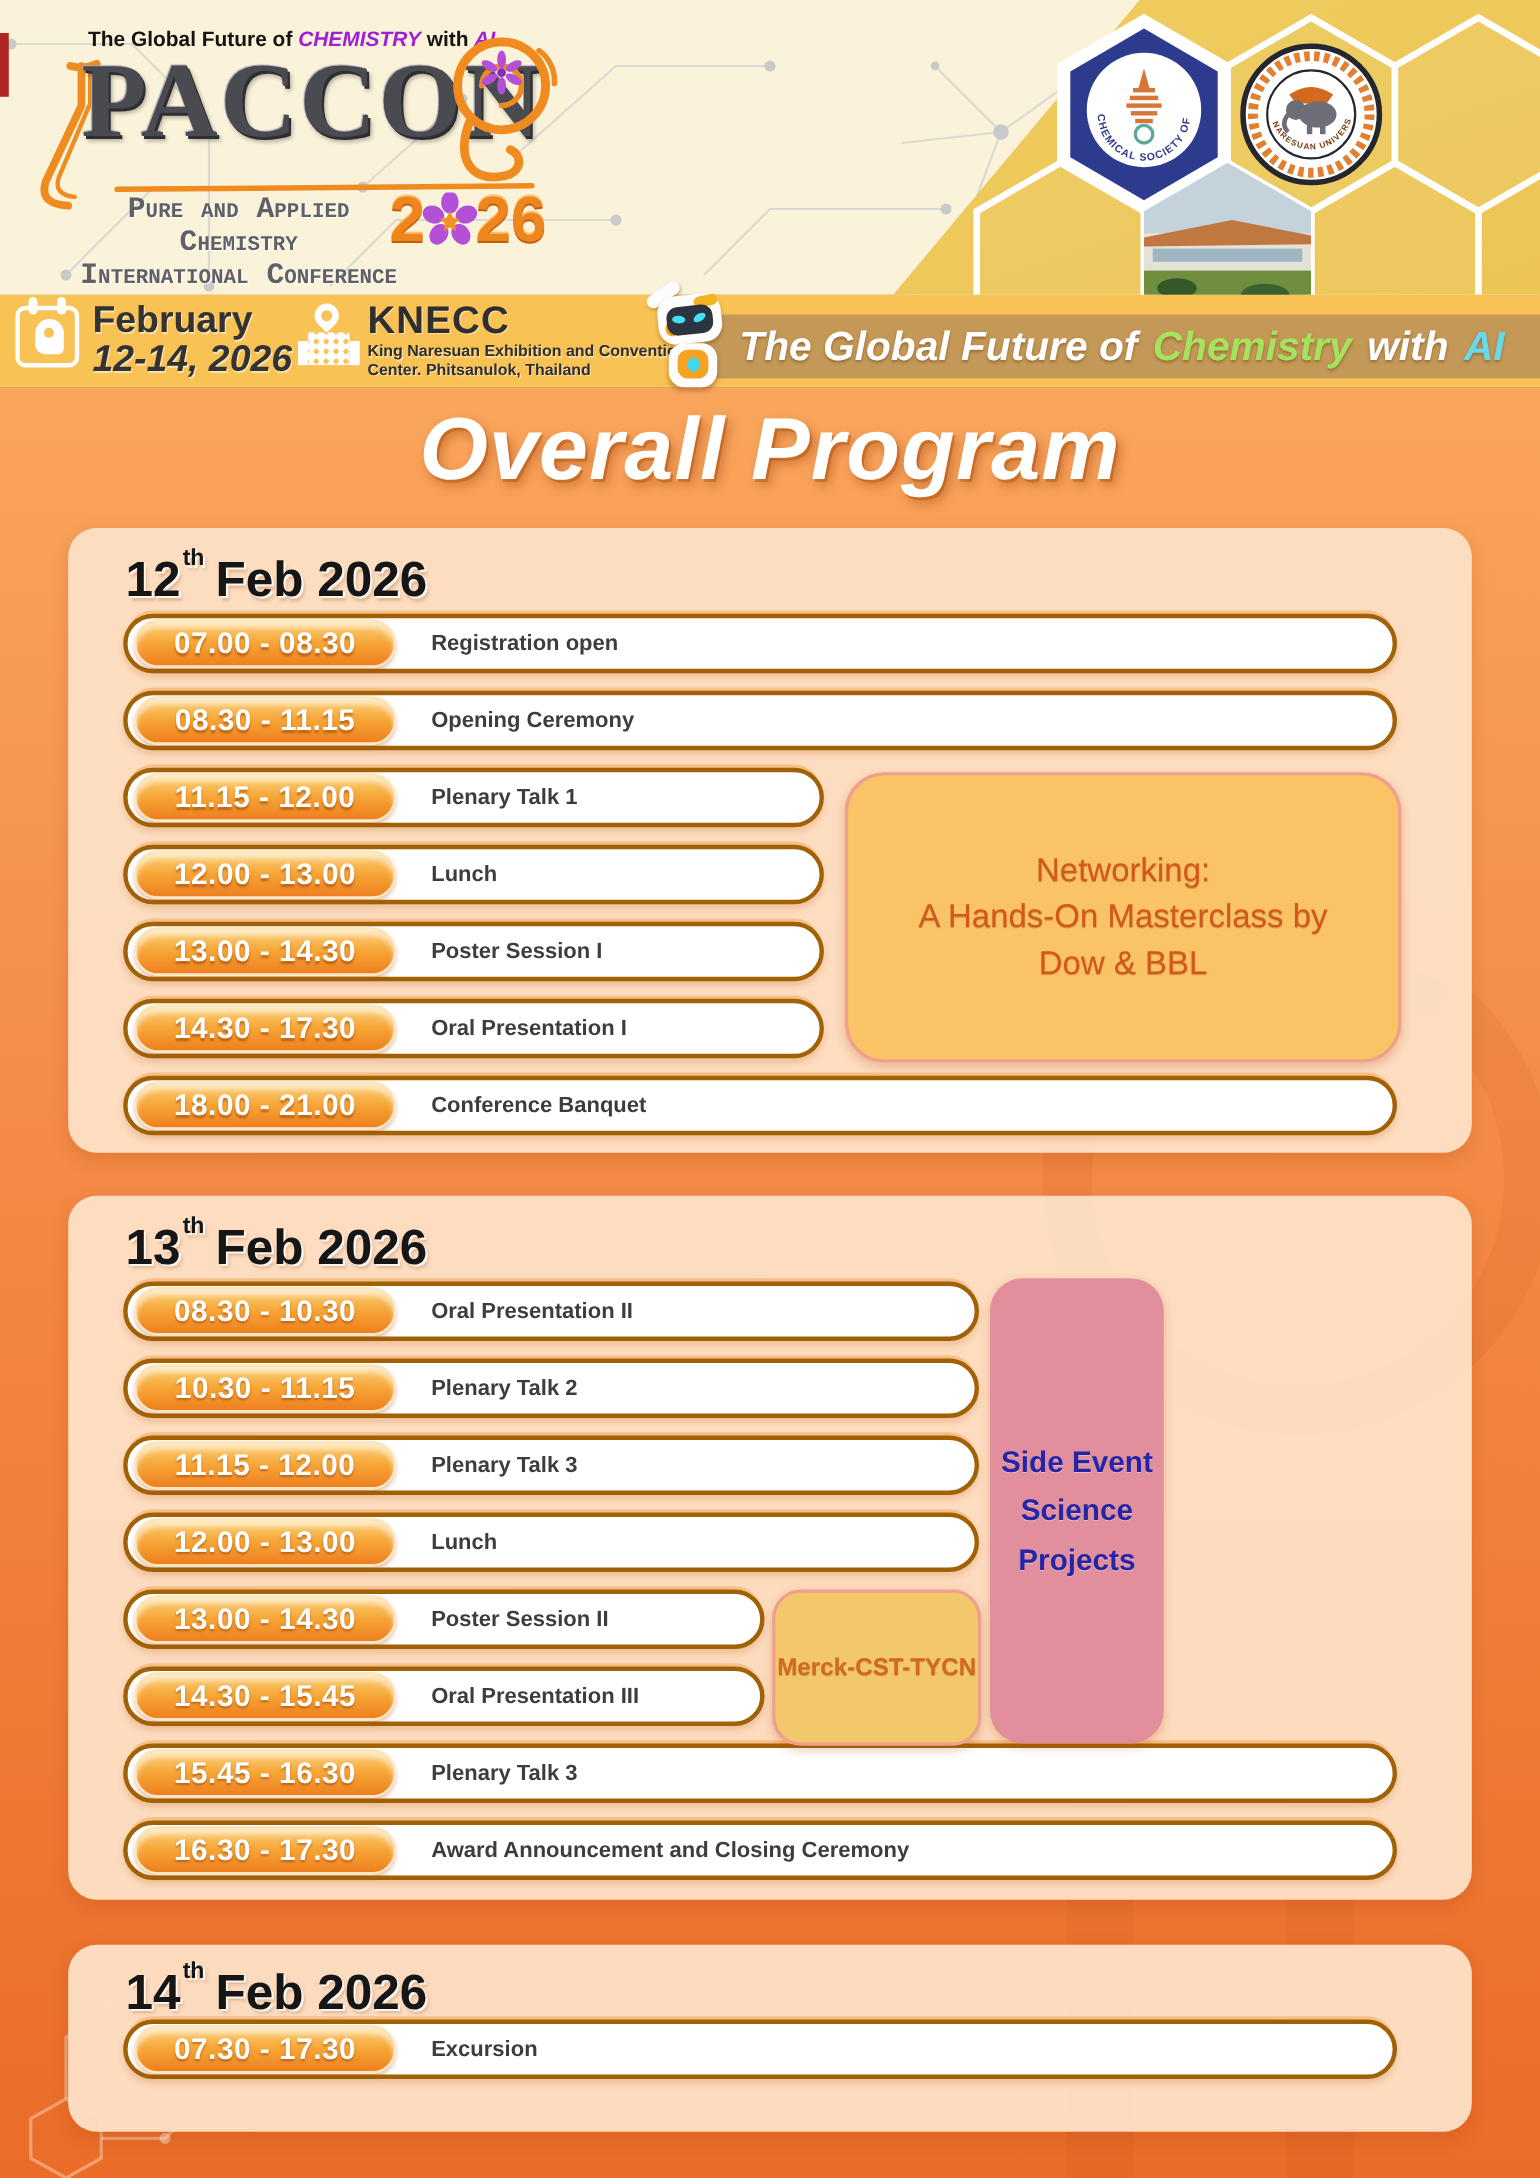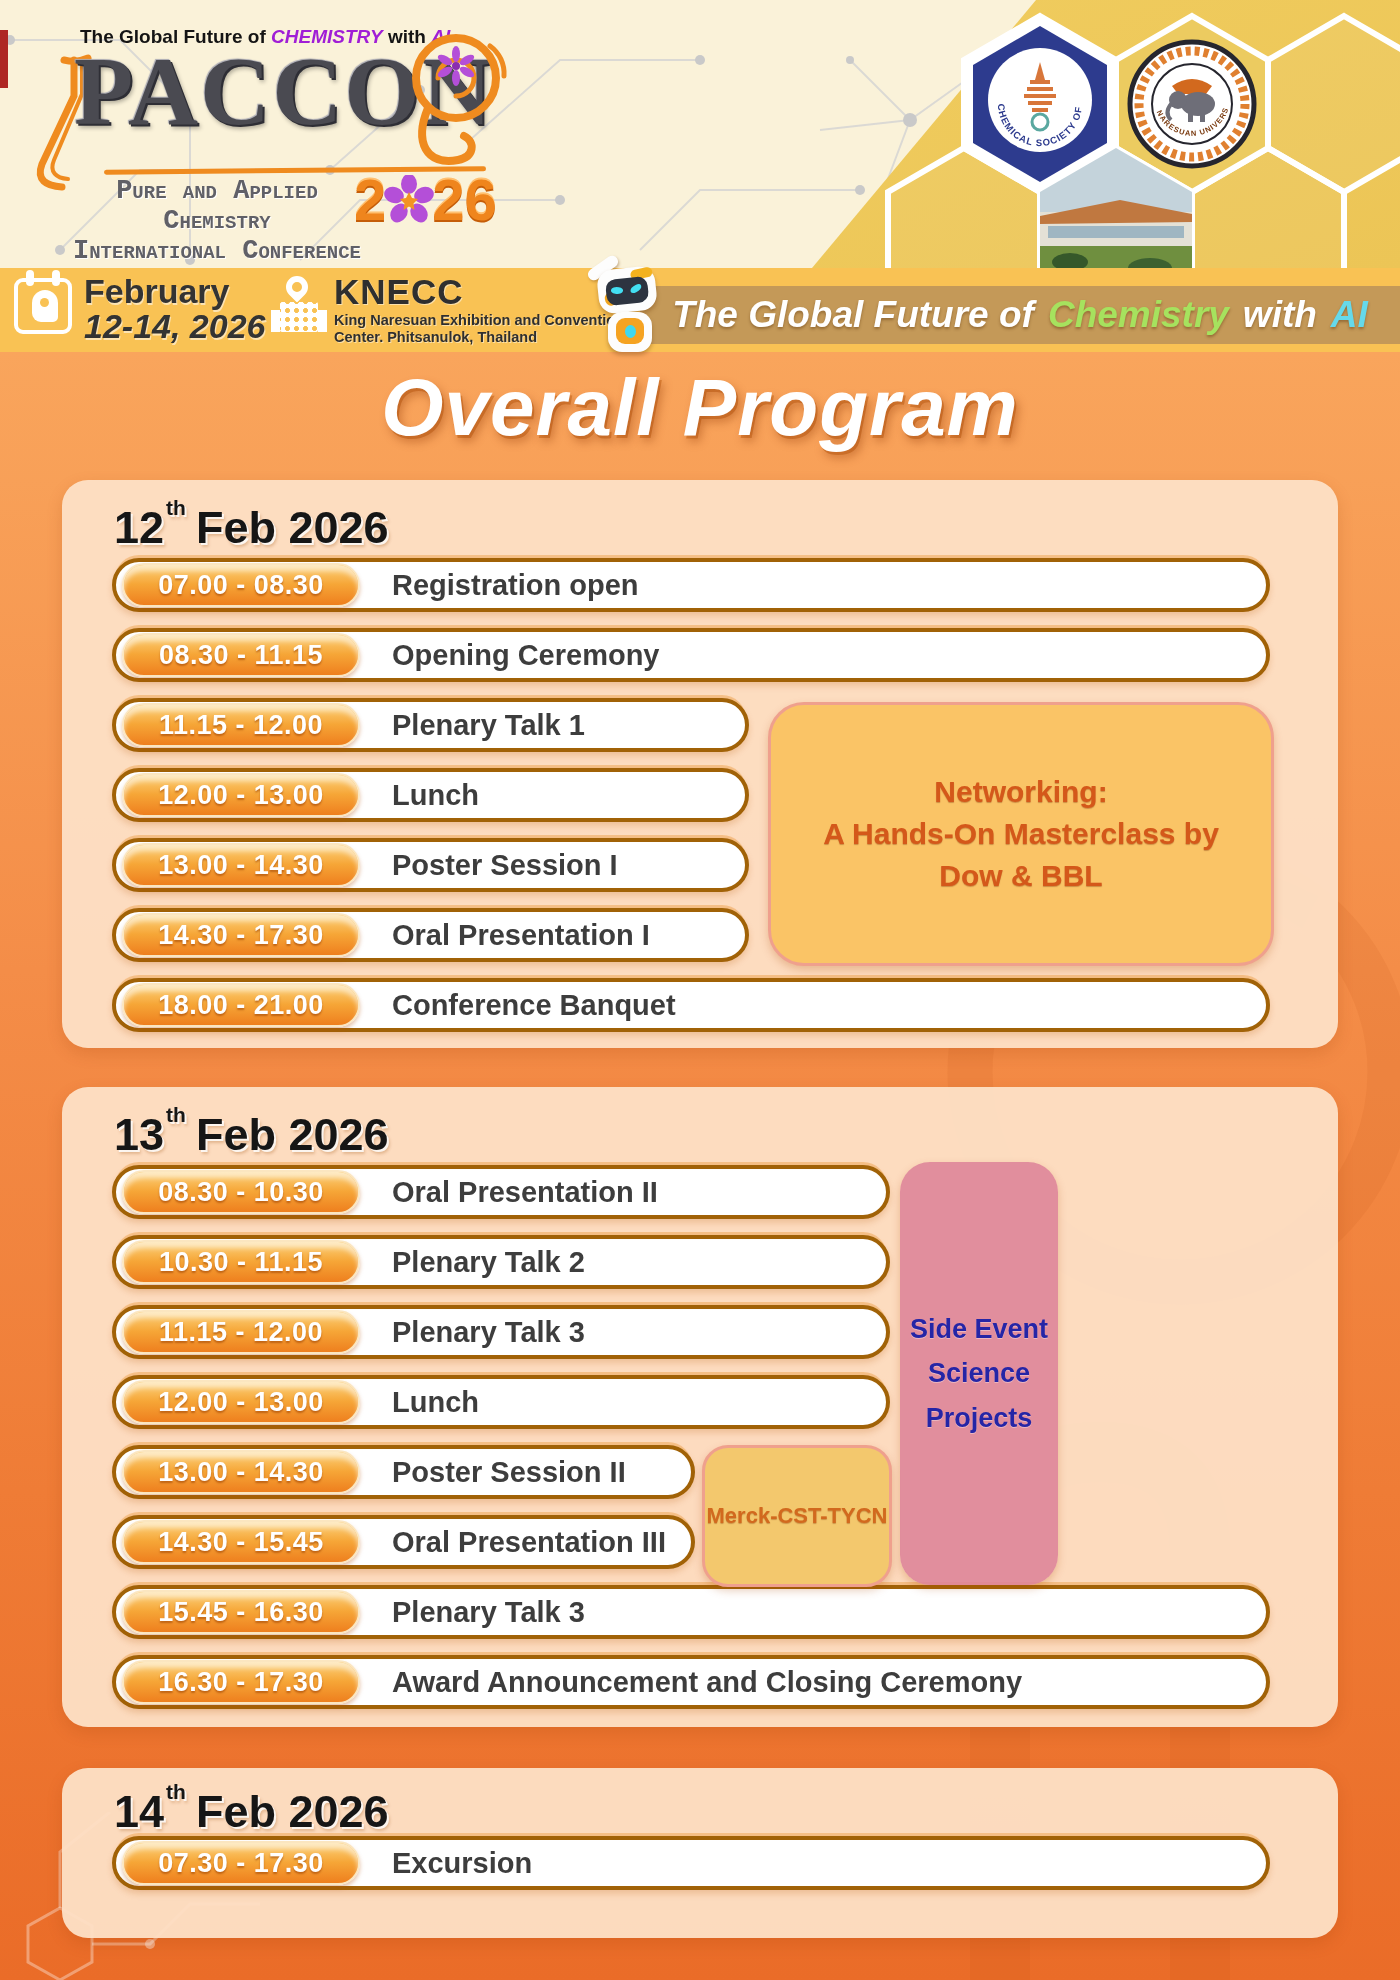--- a/index.html
+++ b/index.html
@@ -119,28 +119,28 @@
   .size-full{width:1158px;}
   .size-half{width:637px;}
   .size-med{width:778px;}
   .size-short{width:583px;}
   .time{flex:0 0 238px;height:44px;margin-left:6px;border-radius:22px;
      background:linear-gradient(180deg,#fcd27c,#f6a637 48%,#ee7f1e);
      border:2px solid #fbe6c0;box-sizing:border-box;display:flex;align-items:center;justify-content:center;
      color:#fff;font-size:27px;font-weight:800;letter-spacing:.5px;
      text-shadow:0 2px 2px rgba(150,60,0,.55);
      box-shadow:inset 0 6px 5px rgba(255,255,255,.55),0 3px 4px rgba(180,80,10,.35);}
-  .label{margin-left:32px;font-size:29px;font-weight:800;color:#3d3d3d;white-space:nowrap;
+  .label{margin-left:32px;font-size:20px;font-weight:800;color:#3d3d3d;white-space:nowrap;
      text-shadow:0 2px 0 rgba(255,255,255,.65);}
 
   .sidebox{position:absolute;border:3px solid #efa08d;box-sizing:border-box;
      display:flex;flex-direction:column;align-items:center;justify-content:center;
      text-align:center;box-shadow:0 4px 9px rgba(170,70,5,.25);}
   .networking{left:706px;top:222px;width:506px;height:264px;background:#fac466;border-radius:36px;
-     font-size:30px;font-weight:700;color:var(--networking_text);line-height:1.4;
+     font-size:30px;font-weight:400;color:var(--networking_text);line-height:1.4;
      text-shadow:0 1px 1px rgba(120,40,0,.35);}
   .pinkbox{left:838px;top:75px;width:158px;height:423px;background:rgba(221,131,153,.88);
      border:none;border-radius:30px;font-size:27px;font-weight:800;color:var(--side_event_text);
      line-height:1.65;text-shadow:0 1px 0 rgba(255,255,255,.35);}
   .merckbox{left:640px;top:358px;width:190px;height:142px;background:#f3c86d;border-radius:26px;
      font-size:22px;font-weight:800;color:var(--merck_text);
      text-shadow:0 1px 1px rgba(130,50,0,.35);}
 </style>
 </head>
 <body>

